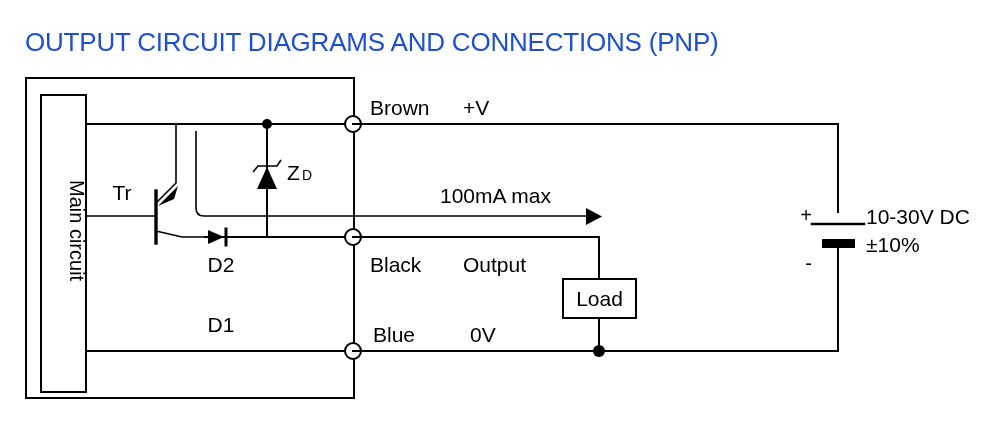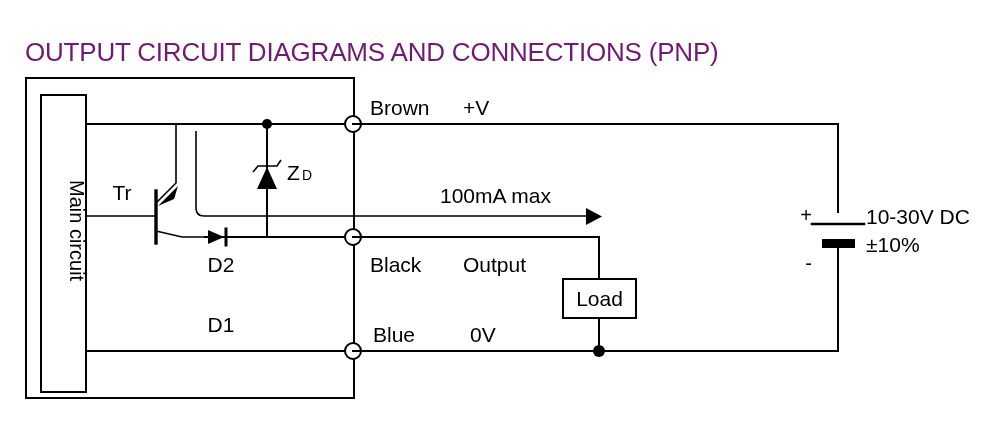--- a/index.html
+++ b/index.html
@@ -15,25 +15,25 @@
   #page {
     position: relative;
     width: 1000px;
     height: 429px;
     background: #ffffff;
     overflow: hidden;
   }
   #diagram-title {
     position: absolute;
     left: 25px;
-    top: 37px;
+    top: 27px;
     font-size: 26px;
     font-weight: 400;
     letter-spacing: -0.2px;
-    color: #701a75;
+    color: #1d4ed8;
     white-space: nowrap;
   }
   #schematic {
     position: absolute;
     left: 0;
     top: 0;
     width: 1000px;
     height: 429px;
   }
   .wire {

